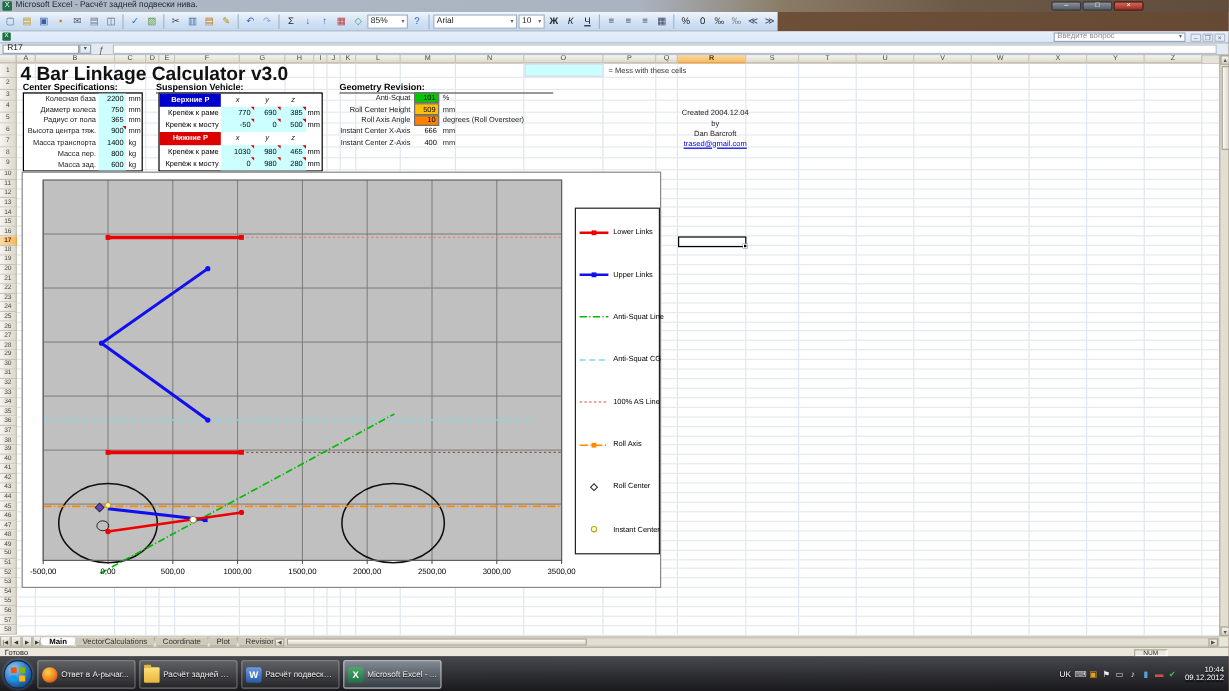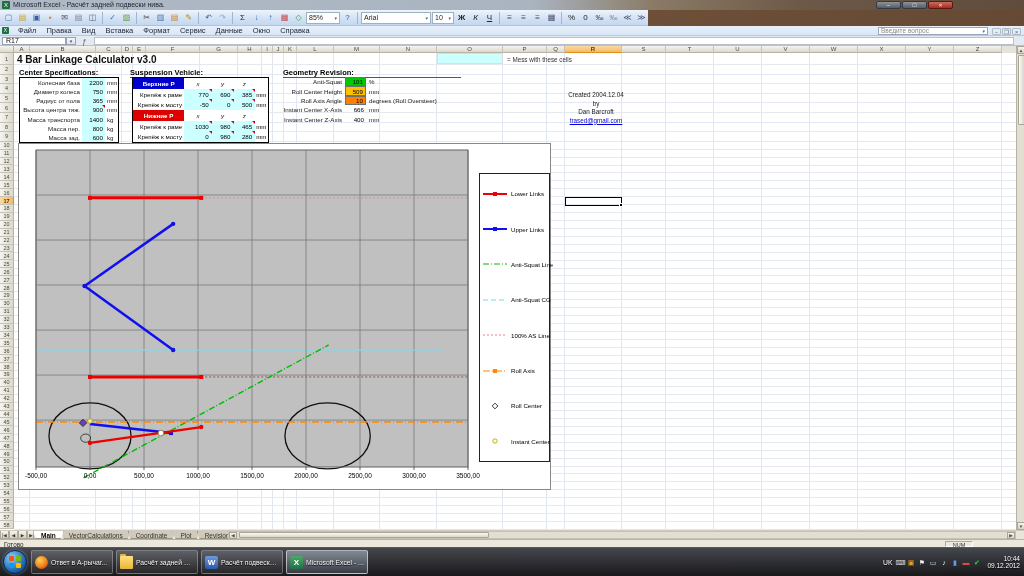--- a/index.html
+++ b/index.html
@@ -48,21 +48,21 @@
 
   
   #sheet { left:0; top:53px; width:1016px; height:477px; background:#fff; overflow:hidden; }
   #rowheaders { position:absolute; left:0; top:0; width:14px; height:477px; display:flex; flex-direction:column; }
   .rowhdr { background:linear-gradient(to right,#f5f4ef,#dcd9cd); border-bottom:1px solid #c6c2b4; border-right:1px solid #b6b2a4;
     font-size:5.5px; color:#4a4a42; text-align:center; overflow:hidden; display:flex; align-items:center; justify-content:center; }
   .rowhdr.sel { background:linear-gradient(to right,#fcd9a0,#f5ba64); border-right:1.5px solid #df8d18; color:#5c3608; font-weight:bold; }
   .vline { position:absolute; top:0; width:1px; height:477px; background:#e0e6ef; }
   .hline { position:absolute; left:14px; width:1002px; height:1px; background:#e4e9f1; }
 
-  #sheet-title { left:17px; top:1px; font-size:10px; font-weight:bold; color:#111; white-space:nowrap; background:transparent; }
+  #sheet-title { left:17px; top:1px; font-size:16px; font-weight:bold; color:#111; white-space:nowrap; background:transparent; }
   #cyan-cell { left:437px; top:0; width:66px; height:11px; background:#ccffff; border:1px solid #d8dde6; }
   #mess-note { left:507px; top:3px; font-size:6.3px; color:#333; white-space:nowrap; }
 
   .section-heading { font-size:7.5px; font-weight:bold; color:#000; border-bottom:1px solid #555; white-space:nowrap; }
   #vehicle-heading { left:19px; top:15px; width:100px; }
   #suspension-heading { left:130px; top:15px; width:138px; }
   #summary-heading { left:283px; top:15px; width:178px; }
 
   #vehicle-table { left:19px; top:24px; width:100px; height:66px; border:1px solid #000; background:#fff; display:flex; flex-direction:column; }
   .vrow { flex:1 1 0; display:flex; align-items:center; }
@@ -203,31 +203,20 @@
     <div class="tbtn" style="color: rgb(34, 34, 34);">%</div>
     <div class="tbtn" style="color: rgb(34, 34, 34);">0</div>
     <div class="tbtn" style="color: rgb(68, 68, 68);">‰</div>
     <div class="tbtn" style="color: rgb(136, 136, 136);">‰</div>
     <div class="tbtn" style="color: rgb(68, 68, 102);">≪</div>
     <div class="tbtn" style="color: rgb(68, 68, 102);">≫</div>
   </div>
 
 <div id="menubar" class="abs">
   <div id="wb-icon">X</div>
-  <div id="menu-items" style="display:flex;">
-      <div class="menuitem">Файл</div>
-      <div class="menuitem">Правка</div>
-      <div class="menuitem">Вид</div>
-      <div class="menuitem">Вставка</div>
-      <div class="menuitem">Формат</div>
-      <div class="menuitem">Сервис</div>
-      <div class="menuitem">Данные</div>
-      <div class="menuitem">Окно</div>
-      <div class="menuitem">Справка</div>
-    </div>
   <div id="question-box">
     <span>Введите вопрос</span>
     <span style="font-size:5px;color:#567;">▾</span>
   </div>
   <div class="wbbtn" style="left:992px;">–</div>
   <div class="wbbtn" style="left:1002px;">❐</div>
   <div class="wbbtn" style="left:1012px;">×</div>
 </div>
 
 <div id="formulabar" class="abs">

